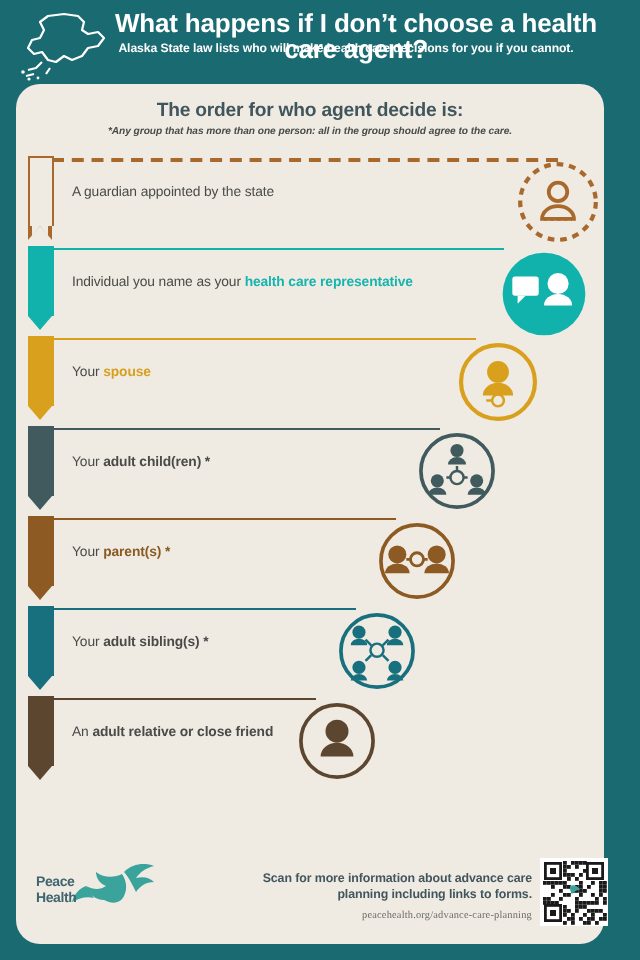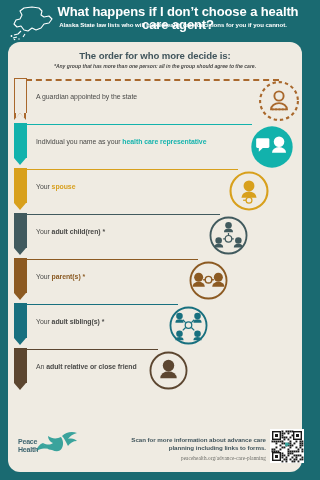--- a/index.html
+++ b/index.html
@@ -113,21 +113,21 @@
         <circle cx="3.5" cy="32" r="0.9" fill="#ffffff" stroke="none"></circle>
         <circle cx="6.5" cy="35.5" r="0.8" fill="#ffffff" stroke="none"></circle>
         <circle cx="11" cy="35" r="0.7" fill="#ffffff" stroke="none"></circle>
       </g>
     </svg>
     <div class="title">What happens if I don’t choose a health care agent?</div>
     <div class="subtitle">Alaska State law lists who will make health care decisions for you if you cannot.</div>
   </div>
 
   <div class="card">
-    <div class="card-title">The order for who more decide is:</div>
+    <div class="card-title">The order for who agent decide is:</div>
     <div class="card-note">*Any group that has more than one person: all in the group should agree to the care.</div>
 
     <div class="rows" id="rows">
         <div class="row outline">
           <div class="ribbon">
             <div class="body"></div>
             <div class="notch"></div>
             <div class="notch-inner"></div>
           </div>
           <div class="hline" style="width: 253px; height: 0px; border-top: 2px dashed rgb(169, 104, 44);"></div>

